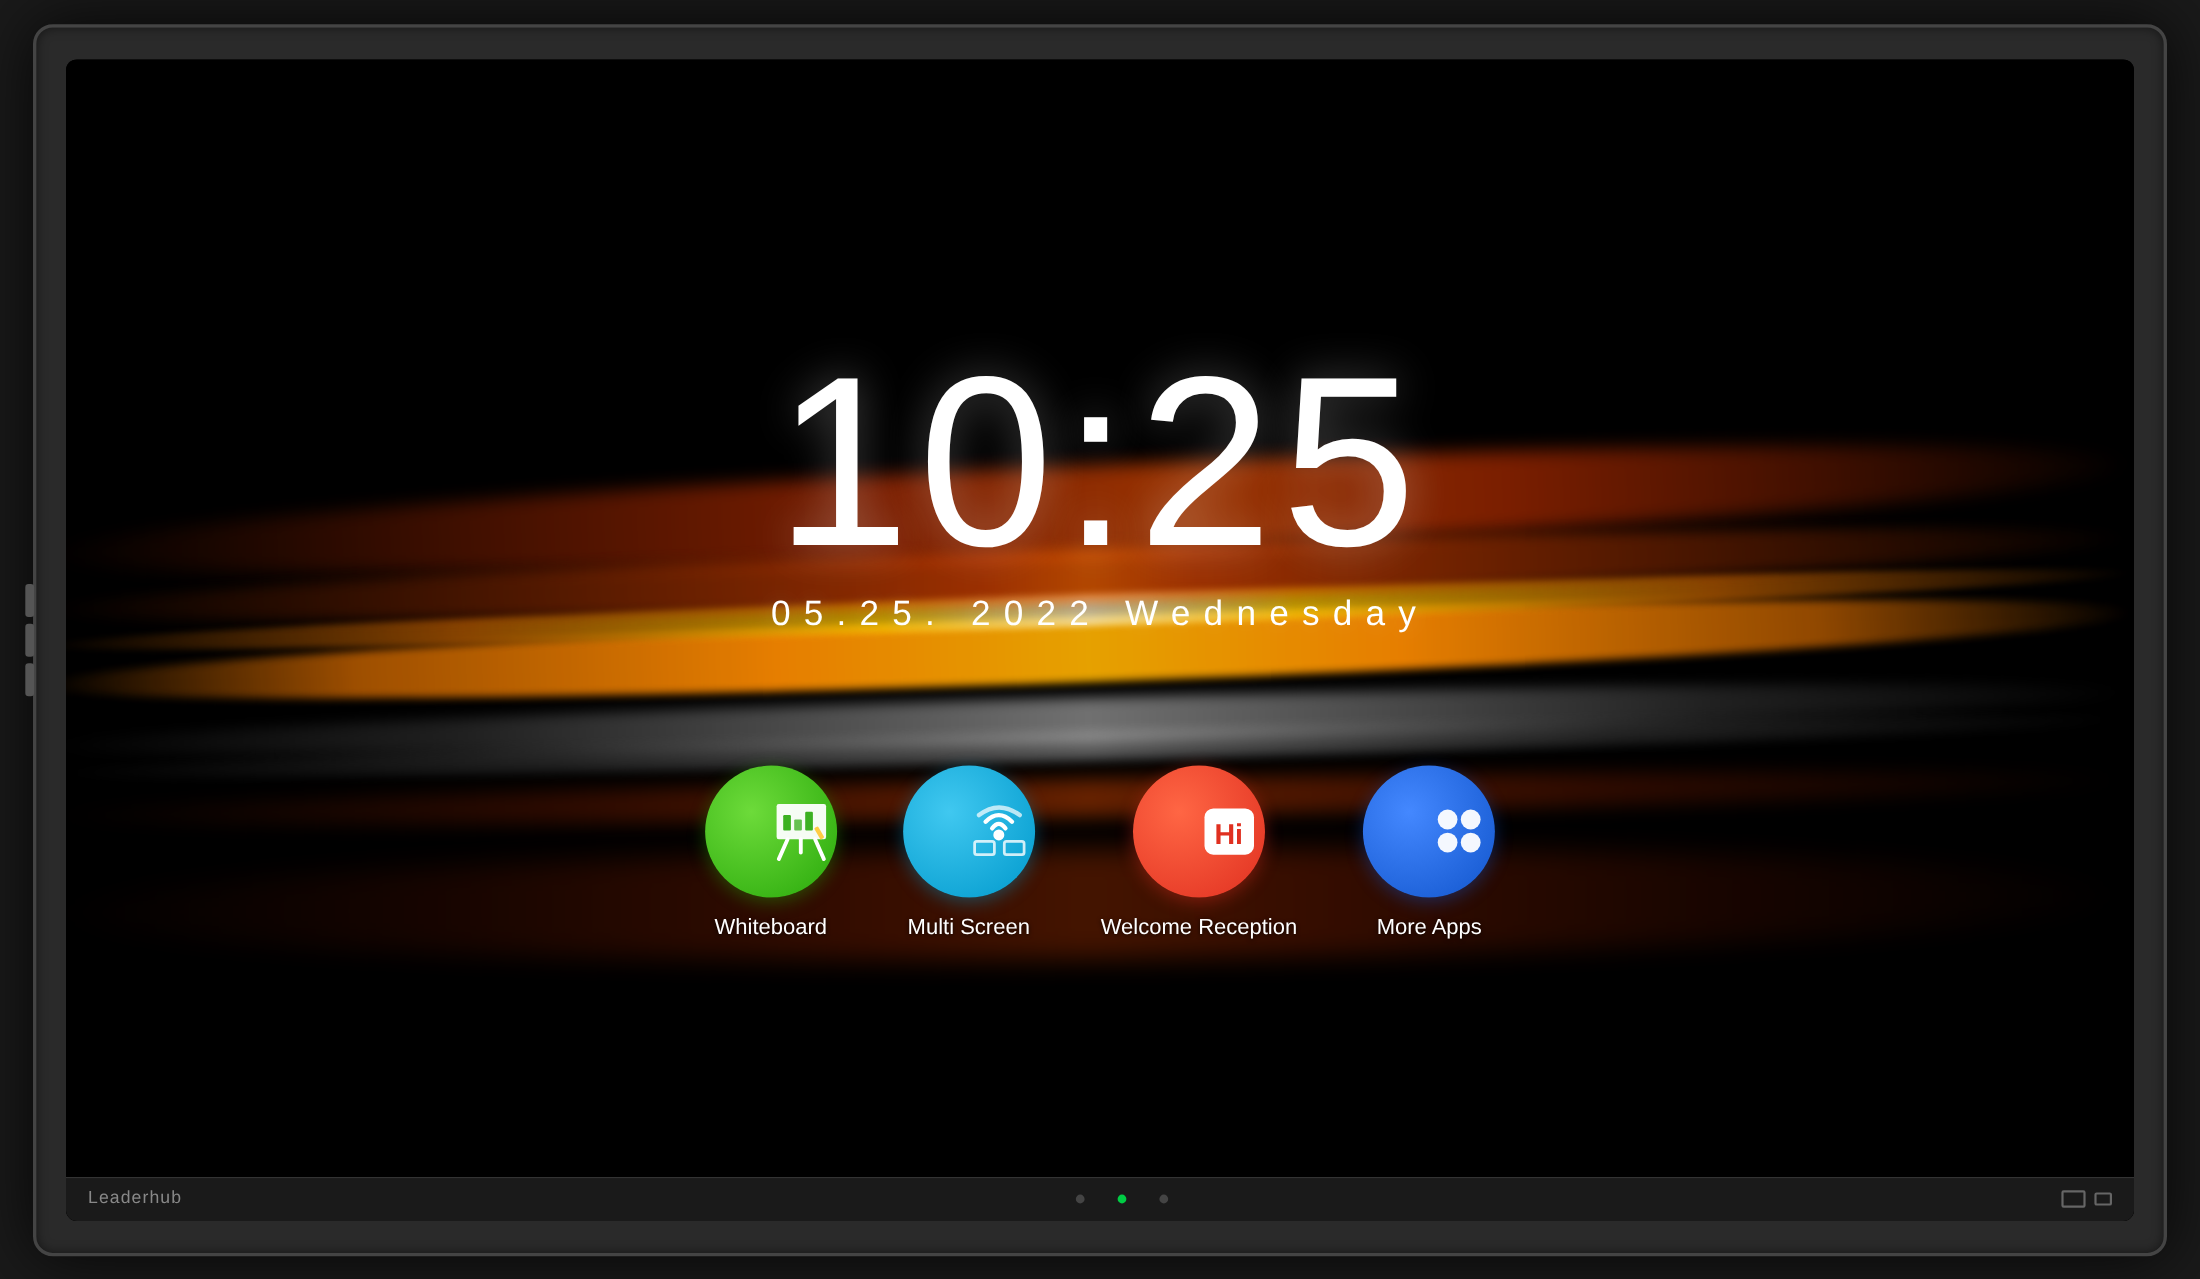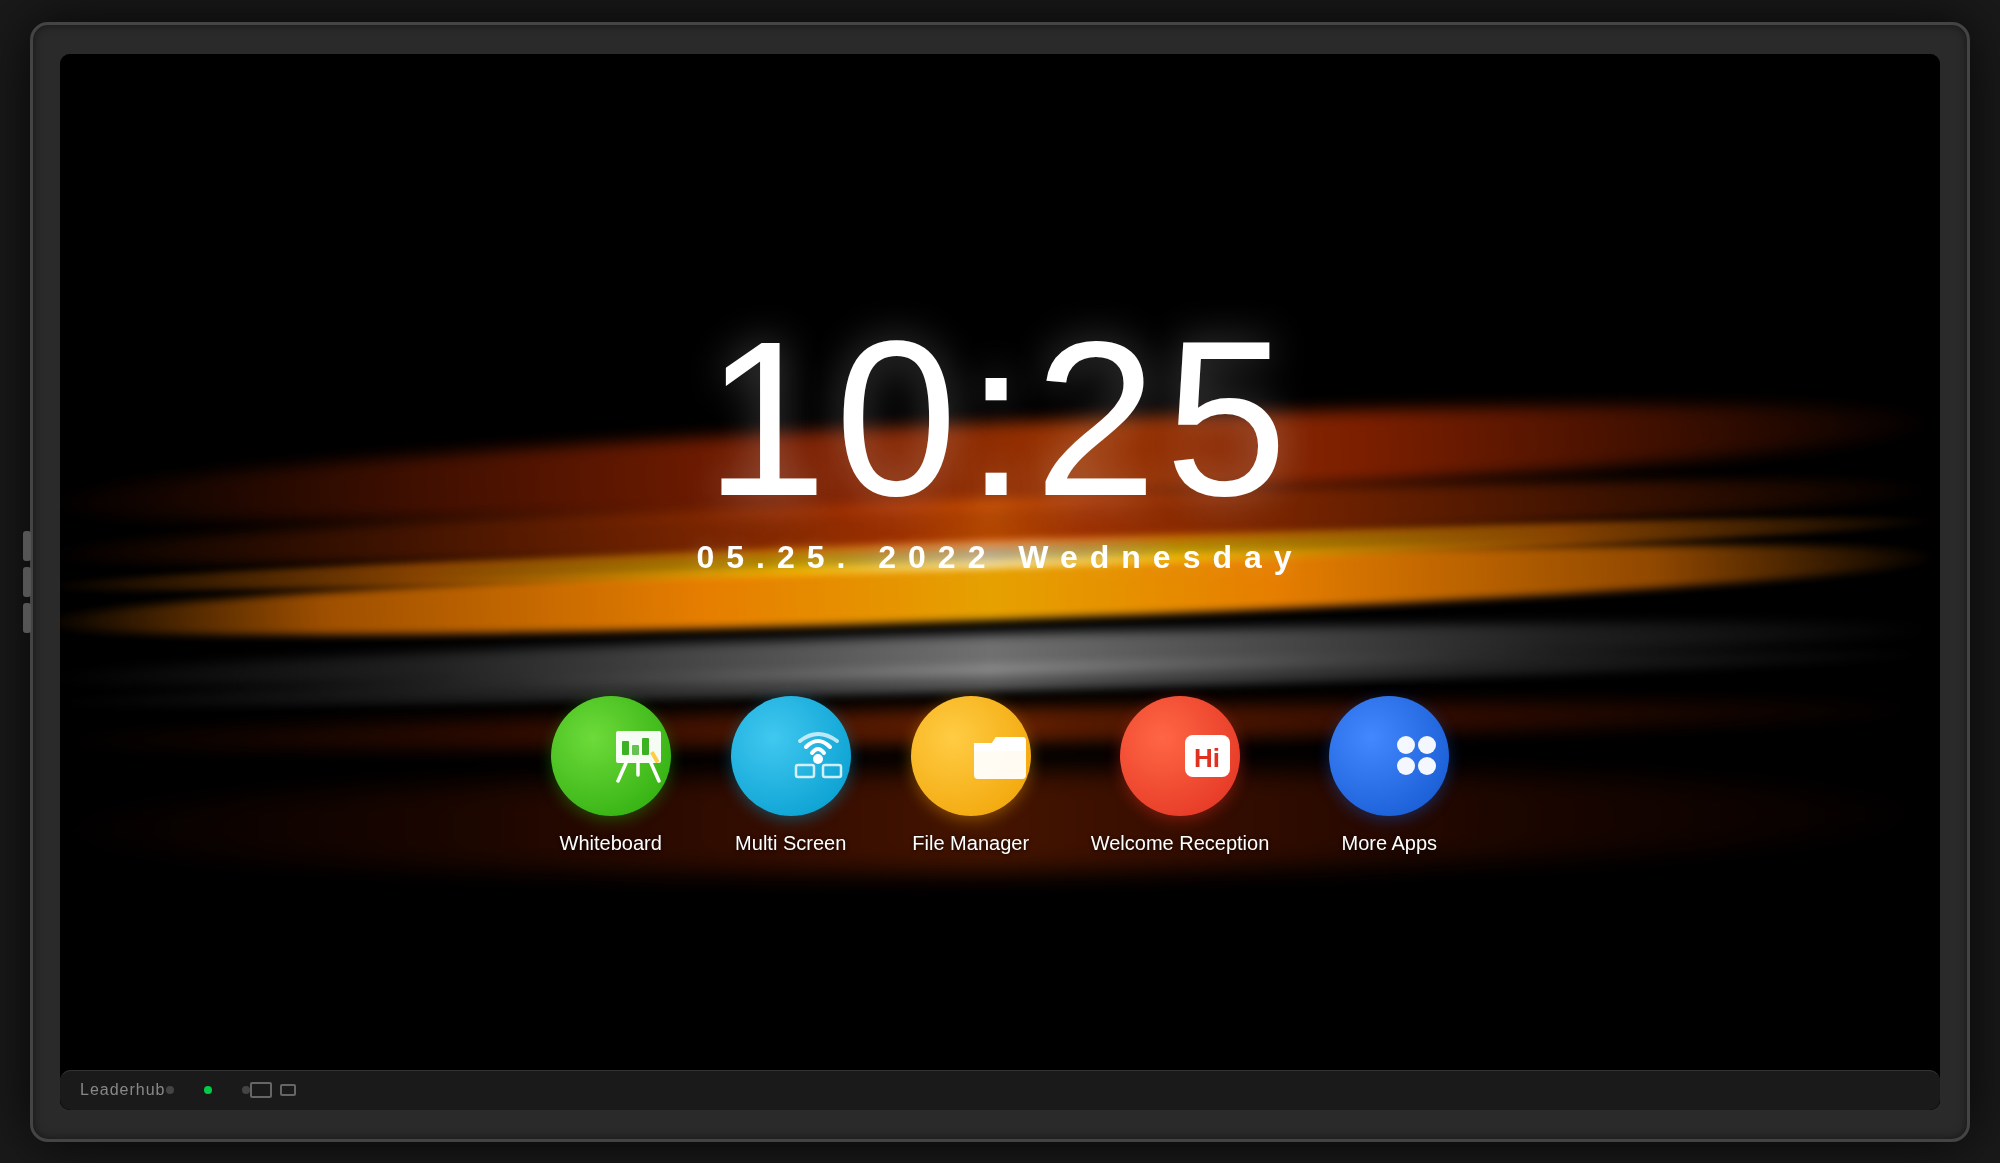--- a/index.html
+++ b/index.html
@@ -184,21 +184,21 @@
       font-size: 220px;
       font-weight: 300;
       color: #ffffff;
       letter-spacing: 8px;
       line-height: 1;
       text-shadow: 0 0 40px rgba(255,255,255,0.3);
     }
 
     .clock-date {
       font-size: 32px;
-      font-weight: 700;
+      font-weight: 400;
       color: #ffffff;
       letter-spacing: 12px;
       margin-top: 10px;
       text-shadow: 0 0 20px rgba(255,255,255,0.2);
     }
 
     .apps-section {
       display: flex;
       gap: 60px;
       align-items: flex-start;
@@ -270,23 +270,23 @@
     
     .bottom-bar {
       position: absolute;
       bottom: 0;
       left: 0;
       right: 0;
       height: 40px;
       background: #1a1a1a;
       display: flex;
       align-items: center;
+      justify-content: space-between;
       padding: 0 20px;
       border-top: 1px solid #333;
-      border-radius: 11px;
     }
 
     .brand-label {
       font-size: 16px;
       color: #888;
       letter-spacing: 1px;
     }
 
     .bottom-center {
       display: flex;
@@ -389,31 +389,20 @@
               <path d="M14 18 Q32 4 51 18" stroke="white" stroke-width="4" fill="none" stroke-linecap="round" opacity="0.7"></path>
               <path d="M26 30 Q32 22 38 30" stroke="white" stroke-width="4" fill="none" stroke-linecap="round"></path>
 
               <rect x="10" y="42" width="18" height="12" rx="2" fill="none" stroke="white" stroke-width="2.5" opacity="0.8"></rect>
               <rect x="37" y="42" width="18" height="12" rx="2" fill="none" stroke="white" stroke-width="2.5" opacity="0.8"></rect>
             </svg>
           </div>
           <span class="app-label">Multi Screen</span>
         </div>
 
-        <div class="app-item">
-          <div class="app-icon icon-filemanager">
-            <svg viewBox="0 0 65 65" fill="none" xmlns="http://www.w3.org/2000/svg">
-
-              <path d="M8 28 Q8 20 16 20 L26 20 L30 14 L56 14 Q60 14 60 18 L60 52 Q60 56 56 56 L12 56 Q8 56 8 52 Z" fill="white" opacity="0.95"></path>
-
-              <path d="M8 20 L8 28 L60 28 L60 18 Q60 14 56 14 L30 14 L26 20 Z" fill="white"></path>
-            </svg>
-          </div>
-          <span class="app-label">File Manager</span>
-        </div>
 
         <div class="app-item">
           <div class="app-icon icon-welcome">
             <svg viewBox="0 0 65 65" fill="none" xmlns="http://www.w3.org/2000/svg">
 
               <rect x="10" y="12" width="45" height="42" rx="8" fill="white"></rect>
 
               <text x="32" y="44" font-family="Arial" font-size="26" font-weight="700" fill="#e03020" text-anchor="middle">Hi</text>
             </svg>
           </div>

